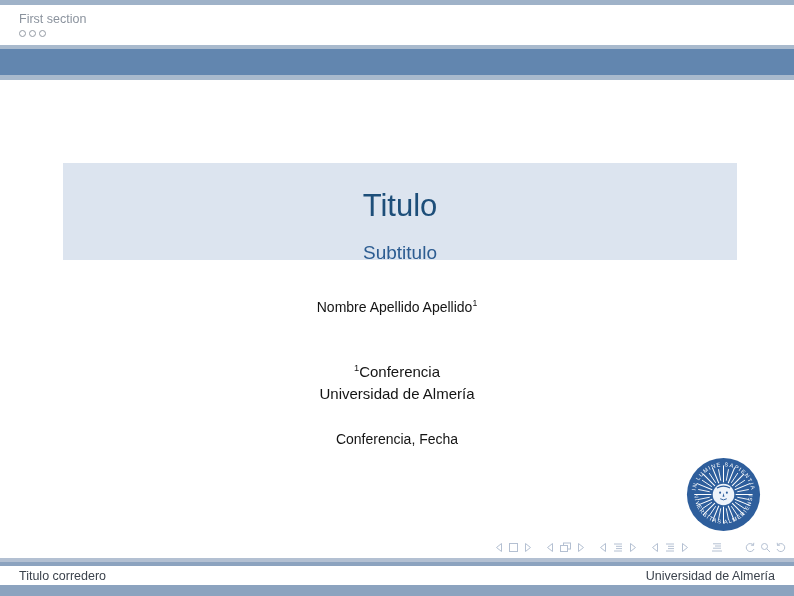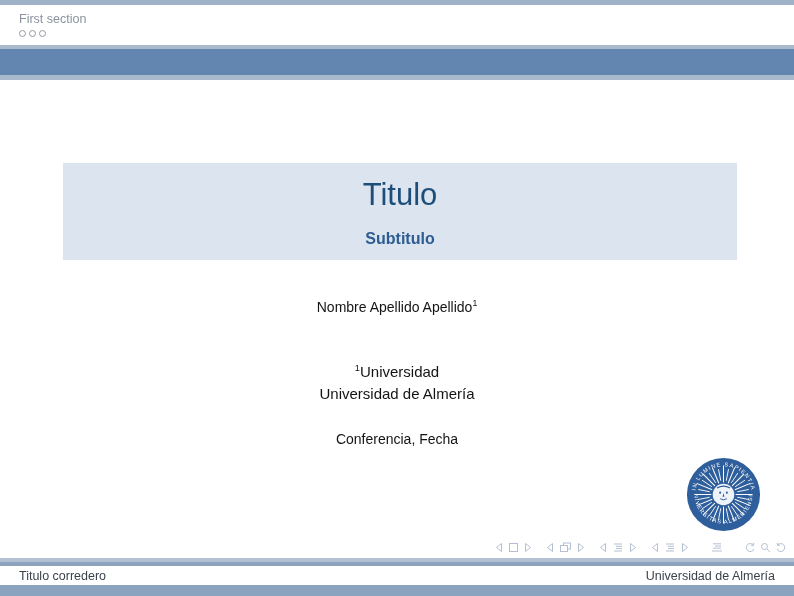--- a/index.html
+++ b/index.html
@@ -13,22 +13,22 @@
     display:flex;justify-content:space-between;align-items:flex-start;
     padding:7px 19px 0 19px;box-sizing:border-box;}
   .secblock{display:flex;flex-direction:column;}
   .seclabel{font-size:12.5px;color:#8b939e;line-height:14px;cursor:pointer;}
   .dots{display:flex;gap:3px;margin-top:4px;}
   .dot{width:7px;height:7px;border:1.2px solid #939aa3;border-radius:50%;box-sizing:border-box;cursor:pointer;background:#fff;}
   .bluebar{position:absolute;top:45px;left:0;right:0;height:35px;background:#6286af;
     border-top:4px solid #a9bacd;border-bottom:5px solid #a9bacd;box-sizing:border-box;}
   
   .titlebox{position:absolute;left:63px;top:163px;width:674px;height:97px;background:#dce4ef;text-align:center;}
-  .title{margin:0;padding-top:15px;font-size:31px;font-weight:400;color:#1d4e79;line-height:34px;}
-  .subtitle{margin:8px;padding-top:7px;font-size:16px;font-weight:700;color:#2c5c91;line-height:24px;}
+  .title{margin:11px;padding-top:15px;font-size:31px;font-weight:400;color:#1d4e79;line-height:34px;}
+  .subtitle{margin:8px;padding-top:7px;font-size:19px;font-weight:400;color:#2c5c91;line-height:24px;}
   
   .author{position:absolute;top:299px;left:0;right:0;text-align:center;font-size:14px;color:#141414;}
   .author sup,.inst sup{font-size:62%;vertical-align:super;line-height:0;}
   .inst{position:absolute;top:361px;left:0;right:0;text-align:center;font-size:15px;color:#141414;line-height:21.5px;}
   .dateline{position:absolute;top:431px;left:0;right:0;text-align:center;font-size:14px;color:#141414;}
   
   .logo{position:absolute;left:686px;top:457px;width:75px;height:75px;}
   
   .navbar{position:absolute;top:540px;right:7px;height:14px;display:flex;align-items:center;}
   .navsym{display:inline-flex;align-items:center;cursor:pointer;}
@@ -63,21 +63,21 @@
   <div class="bluebar"></div>
 
   <div class="titlebox">
     <div class="title">Titulo</div>
     <div class="subtitle">Subtitulo</div>
   </div>
 
   <div class="author"><span>Nombre Apellido Apellido</span><sup>1</sup></div>
 
   <div class="inst">
-    <div><sup>1</sup><span>Universidad</span></div>
+    <div><sup>1</sup><span>Conferencia</span></div>
     <div>Universidad de Almería</div>
   </div>
 
   <div class="dateline">Conferencia, Fecha</div>
 
   <div class="logo">
     <svg width="75" height="75" viewBox="0 0 80 80">
       <defs>
         <line id="ray1" x1="40" y1="9" x2="40" y2="27" stroke="#ffffff" stroke-width="1.1"></line>
         <line id="ray2" x1="40" y1="12.5" x2="40" y2="25" stroke="#ffffff" stroke-width="0.9"></line>

